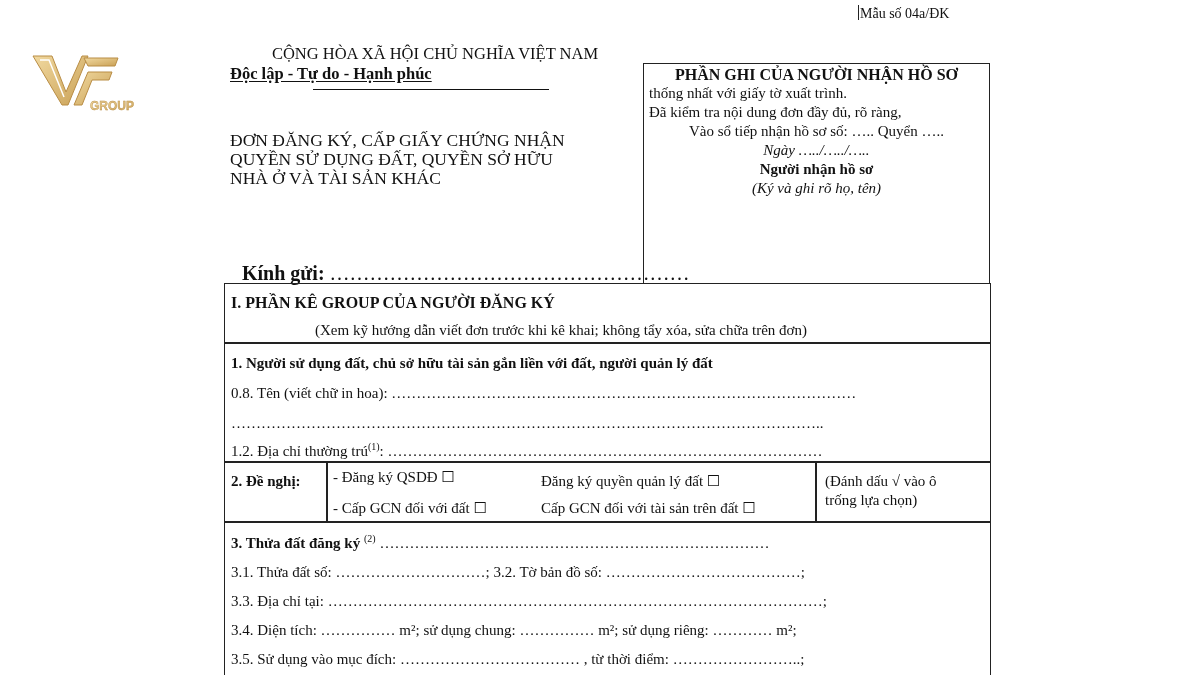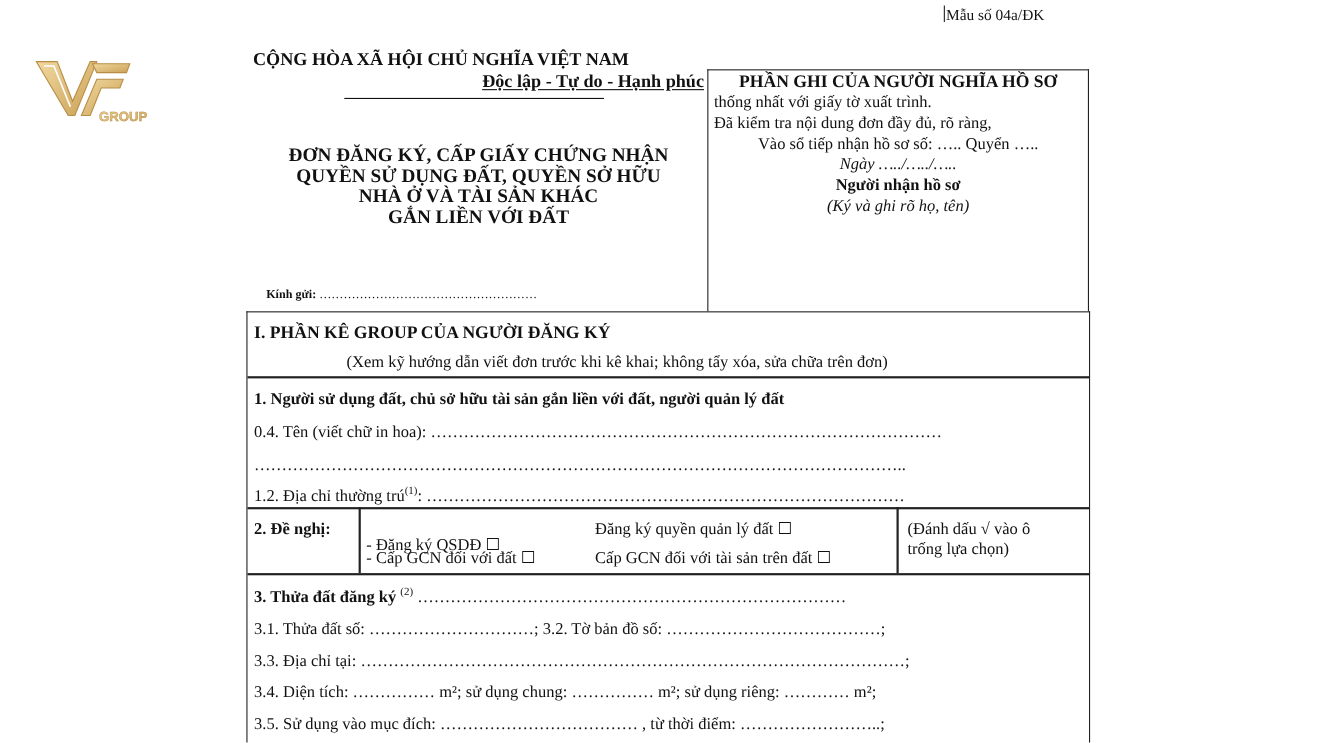--- a/index.html
+++ b/index.html
@@ -2,26 +2,26 @@
 <html><head>
 <meta charset="utf-8">
 <style>
   html, body { margin:0; padding:0; }
   body { width:1200px; height:675px; background:#ffffff; position:relative; overflow:hidden;
          font-family:"Liberation Serif", "DejaVu Serif", serif; color:#111; }
   .abs { position:absolute; }
   .logo { left:30px; top:50px; width:120px; height:70px; }
   .form-code { left:858px; top:5px; font-size:14px; }
   .form-code .cursor { display:inline-block; width:1px; height:15px; background:#222; vertical-align:-2px; margin-right:1px; }
-  .nation { left:230px; top:44px; width:410px; text-align:left; font-weight:bold; font-size:16.5px; line-height:20px; }
-  .motto { left:230px; top:64px; width:410px; text-align:right; font-weight:bold; font-size:16.5px; line-height:20px; }
+  .nation { left:230px; top:44px; width:410px; text-align:center; font-weight:normal; font-size:16.5px; line-height:20px; }
+  .motto { left:230px; top:64px; width:410px; text-align:left; font-weight:bold; font-size:16.5px; line-height:20px; }
   .motto span { text-decoration:underline; text-underline-offset:2px; }
   .motto-rule { left:313px; top:89px; width:236px; height:1px; background:#111; }
-  .title { left:230px; top:131px; width:410px; text-align:center; font-weight:bold; font-size:17.5px; line-height:19px; }
-  .kinh-gui { left:242px; top:262px; font-size:11px; }
+  .title { left:230px; top:131px; width:410px; font-weight:normal; font-size:17.5px; line-height:19px; }
+  .kinh-gui { left:242px; top:262px; font-size:20px; }
   .kinh-gui b { font-weight:bold; }
   .receiver-box { left:643px; top:63px; width:347px; height:220px; border:1px solid #222; border-bottom:none; box-sizing:border-box; }
   .receiver-box .rtitle { text-align:center; font-weight:bold; font-size:16px; margin-top:1px; line-height:19px; }
   .receiver-box .rline { font-size:15px; line-height:19px; padding-left:5px; }
   .receiver-box .center { text-align:center; font-size:15px; line-height:19px; }
   .receiver-box .it { font-style:italic; }
   .receiver-box .bd { font-weight:bold;text-align:center; }
   .main-table { left:224px; top:283px; width:767px; height:400px; border:1.5px solid #222; border-bottom:none; box-sizing:border-box; }
   .hline { position:absolute; left:0; right:0; height:1.5px; background:#222; }
   .vline { position:absolute; width:1.5px; background:#222; }
@@ -53,57 +53,56 @@
 </div>
 
 <div class="abs nation">CỘNG HÒA XÃ HỘI CHỦ NGHĨA VIỆT NAM</div>
 <div class="abs motto"><span>Độc lập - Tự do - Hạnh phúc</span></div>
 <div class="abs motto-rule"></div>
 
 <div class="abs title">
   <div>ĐƠN ĐĂNG KÝ, CẤP GIẤY CHỨNG NHẬN</div>
   <div>QUYỀN SỬ DỤNG ĐẤT, QUYỀN SỞ HỮU</div>
   <div>NHÀ Ở VÀ TÀI SẢN KHÁC</div>
-  <div>GẮN LIỀN VỚI ĐẤT</div>
 </div>
 
 <div class="abs kinh-gui">
   <b>Kính gửi:</b><span> ………………………………………………</span>
 </div>
 
 <div class="abs receiver-box">
-  <div class="rtitle">PHẦN GHI CỦA NGƯỜI NGHĨA HỒ SƠ</div>
+  <div class="rtitle">PHẦN GHI CỦA NGƯỜI NHẬN HỒ SƠ</div>
   <div class="rline">thống nhất với giấy tờ xuất trình.</div>
   <div class="rline">Đã kiểm tra nội dung đơn đầy đủ, rõ ràng,</div>
   <div class="center">Vào sổ tiếp nhận hồ sơ số: ….. Quyển …..</div>
   <div class="center it">Ngày …../…../…..</div>
   <div class="center bd">Người nhận hồ sơ</div>
   <div class="center it">(Ký và ghi rõ họ, tên)</div>
 </div>
 
 <div class="abs main-table">
 
   <div class="txt bold" style="left:6px; top:9px; font-size:16px;">I. PHẦN KÊ GROUP CỦA NGƯỜI ĐĂNG KÝ</div>
   <div class="txt" style="left:90px; top:37px;">(Xem kỹ hướng dẫn viết đơn trước khi kê khai; không tẩy xóa, sửa chữa trên đơn)</div>
   <div class="hline" style="top:58px;"></div>
 
   <div class="txt bold" style="left:6px; top:70px;">1. Người sử dụng đất, chủ sở hữu tài sản gắn liền với đất, người quản lý đất</div>
   <div class="txt" style="left:6px; top:100px;">
-    <span>0.4. Tên (viết chữ in hoa):</span><span> …………………………………………………………………………………</span>
+    <span>0.8. Tên (viết chữ in hoa):</span><span> …………………………………………………………………………………</span>
   </div>
   <div class="txt" style="left:6px; top:130px;">………………………………………………………………………………………………………..</div>
   <div class="txt" style="left:6px; top:158px;">
     <span>1.2. Địa chỉ thường trú</span><span class="sup">(1)</span><span>: ……………………………………………………………………………</span>
   </div>
   <div class="hline" style="top:177px;"></div>
 
   <div class="vline" style="left:101px; top:177px; height:60px;"></div>
   <div class="vline" style="left:590px; top:177px; height:60px;"></div>
   <div class="txt bold" style="left:6px; top:188px;">2. Đề nghị:</div>
-  <div class="txt" style="left:108px; top:203px;text-align:right;">- Đăng ký QSDĐ ☐</div>
+  <div class="txt" style="left:108px; top:184px;text-align:right;">- Đăng ký QSDĐ ☐</div>
   <div class="txt" style="left:316px; top:188px;">Đăng ký quyền quản lý đất ☐</div>
   <div class="txt" style="left:108px; top:215px;">- Cấp GCN đối với đất ☐</div>
   <div class="txt" style="left:316px; top:215px;">Cấp GCN đối với tài sản trên đất ☐</div>
   <div class="txt" style="left:600px; top:188px;">(Đánh dấu √ vào ô</div>
   <div class="txt" style="left:600px; top:207px;text-align:right;">trống lựa chọn)</div>
   <div class="hline" style="top:237px;"></div>
 
   <div class="txt" style="left:6px; top:250px;">
     <span class="bold">3. Thửa đất đăng ký</span> <span class="sup">(2)</span><span> ……………………………………………………………………</span>
   </div>

